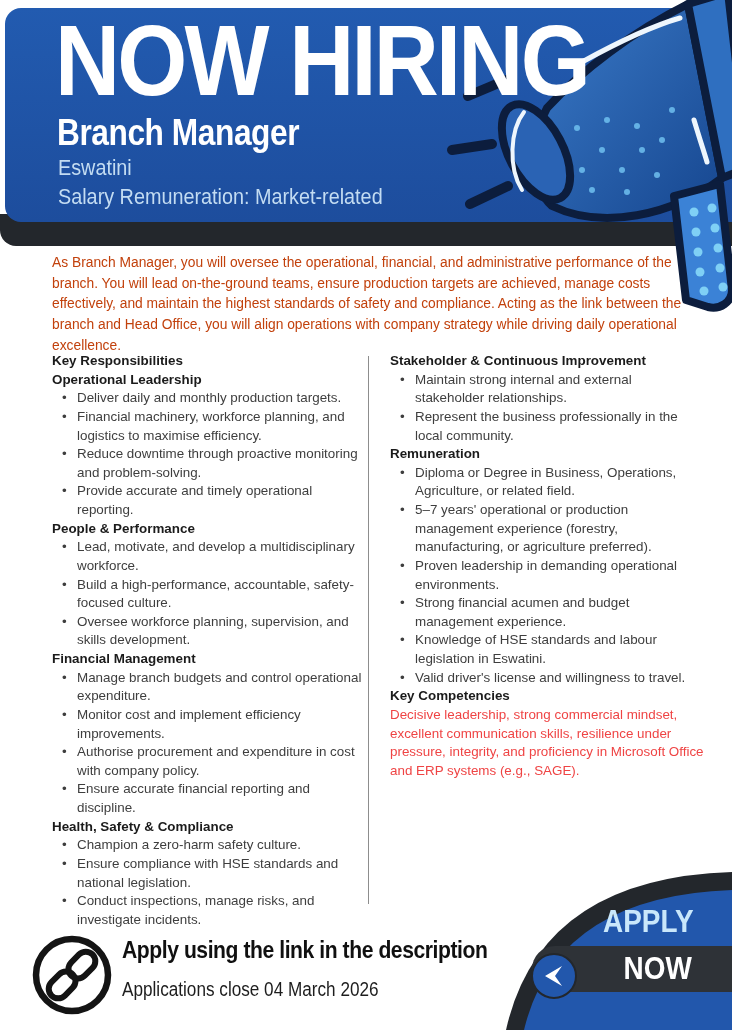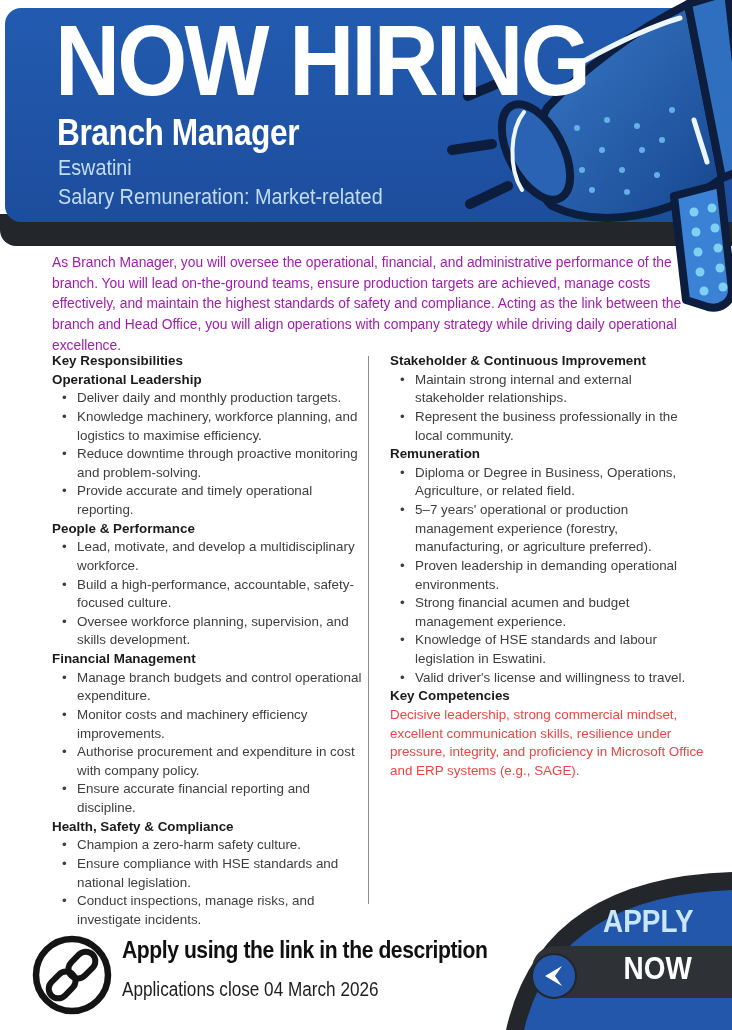--- a/index.html
+++ b/index.html
@@ -37,21 +37,21 @@
     white-space:nowrap;
   }
   .hero-loc { top:148px; }
   .hero-salary { top:177px; }
 
   .megaphone { position:absolute; right:0; top:0; width:300px; height:312px; }
 
   
   .intro {
     position:absolute; left:52px; top:253px; width:644px;
-    font-size:13.8px; line-height:1.5; color:#a21caf;
+    font-size:13.8px; line-height:1.5; color:#c2410c;
   }
 
   
   .col { position:absolute; top:352px; font-size:13.4px; line-height:1.39; color:#3e3e3e; }
   .col-left  { left:52px;  width:310px; }
   .col-right { left:390px; width:314px; }
   .divider { position:absolute; left:368px; top:356px; width:1px; height:548px; background:#8d8d8d; }
   .sec-title { font-weight:bold; color:#1b1b1b; }
   ul.bullets { list-style:none; }
   ul.bullets li { position:relative; padding-left:25px; }
@@ -69,21 +69,21 @@
   }
   .close-line {
     position:absolute; left:122px; top:978px; color:#1d1d1d;
     font-size:19.5px; transform:scaleX(.88); transform-origin:0 0; white-space:nowrap;
   }
 
   
   .corner { position:absolute; right:0; bottom:0; width:230px; height:170px; }
   .corner svg.curve { position:absolute; inset:0; }
   .corner .band {
-    position:absolute; left:30px; right:0; top:86px; height:52px;
+    position:absolute; left:30px; right:0; top:86px; height:46px;
     background:#2e3237; border-radius:23px 0 0 23px; z-index:2;
   }
   .corner .band .now {
     position:absolute; right:40px; top:0; line-height:46px;
     color:#ffffff; font-size:31px; font-weight:bold;
     transform:scaleX(.9); transform-origin:100% 0; white-space:nowrap;
   }
   .corner .applytxt {
     position:absolute; right:38px; top:44px; z-index:2;
     color:#c9e7fb; font-size:31px; font-weight:bold;
@@ -171,36 +171,36 @@
   <p class="intro">As Branch Manager, you will oversee the operational, financial, and administrative performance of the branch. You will lead on-the-ground teams, ensure production targets are achieved, manage costs effectively, and maintain the highest standards of safety and compliance. Acting as the link between the branch and Head Office, you will align operations with company strategy while driving daily operational excellence.</p>
 
   <div class="divider"></div>
 
   <div class="col col-left">
     <div class="sec-title">Key Responsibilities</div>
 
     <div class="sec-title">Operational Leadership</div>
     <ul class="bullets">
       <li>Deliver daily and monthly production targets.</li>
-      <li>Knowledge machinery, workforce planning, and logistics to maximise efficiency.</li>
+      <li>Financial machinery, workforce planning, and logistics to maximise efficiency.</li>
       <li>Reduce downtime through proactive monitoring and problem-solving.</li>
       <li>Provide accurate and timely operational reporting.</li>
     </ul>
 
     <div class="sec-title">People &amp; Performance</div>
     <ul class="bullets">
       <li>Lead, motivate, and develop a multidisciplinary workforce.</li>
       <li>Build a high-performance, accountable, safety-focused culture.</li>
       <li>Oversee workforce planning, supervision, and skills development.</li>
     </ul>
 
     <div class="sec-title">Financial Management</div>
     <ul class="bullets">
       <li>Manage branch budgets and control operational expenditure.</li>
-      <li>Monitor costs and machinery efficiency improvements.</li>
+      <li>Monitor cost and implement efficiency improvements.</li>
       <li>Authorise procurement and expenditure in cost with company policy.</li>
       <li>Ensure accurate financial reporting and discipline.</li>
     </ul>
 
     <div class="sec-title">Health, Safety &amp; Compliance</div>
     <ul class="bullets">
       <li>Champion a zero-harm safety culture.</li>
       <li>Ensure compliance with HSE standards and national legislation.</li>
       <li>Conduct inspections, manage risks, and investigate incidents.</li>
     </ul>

